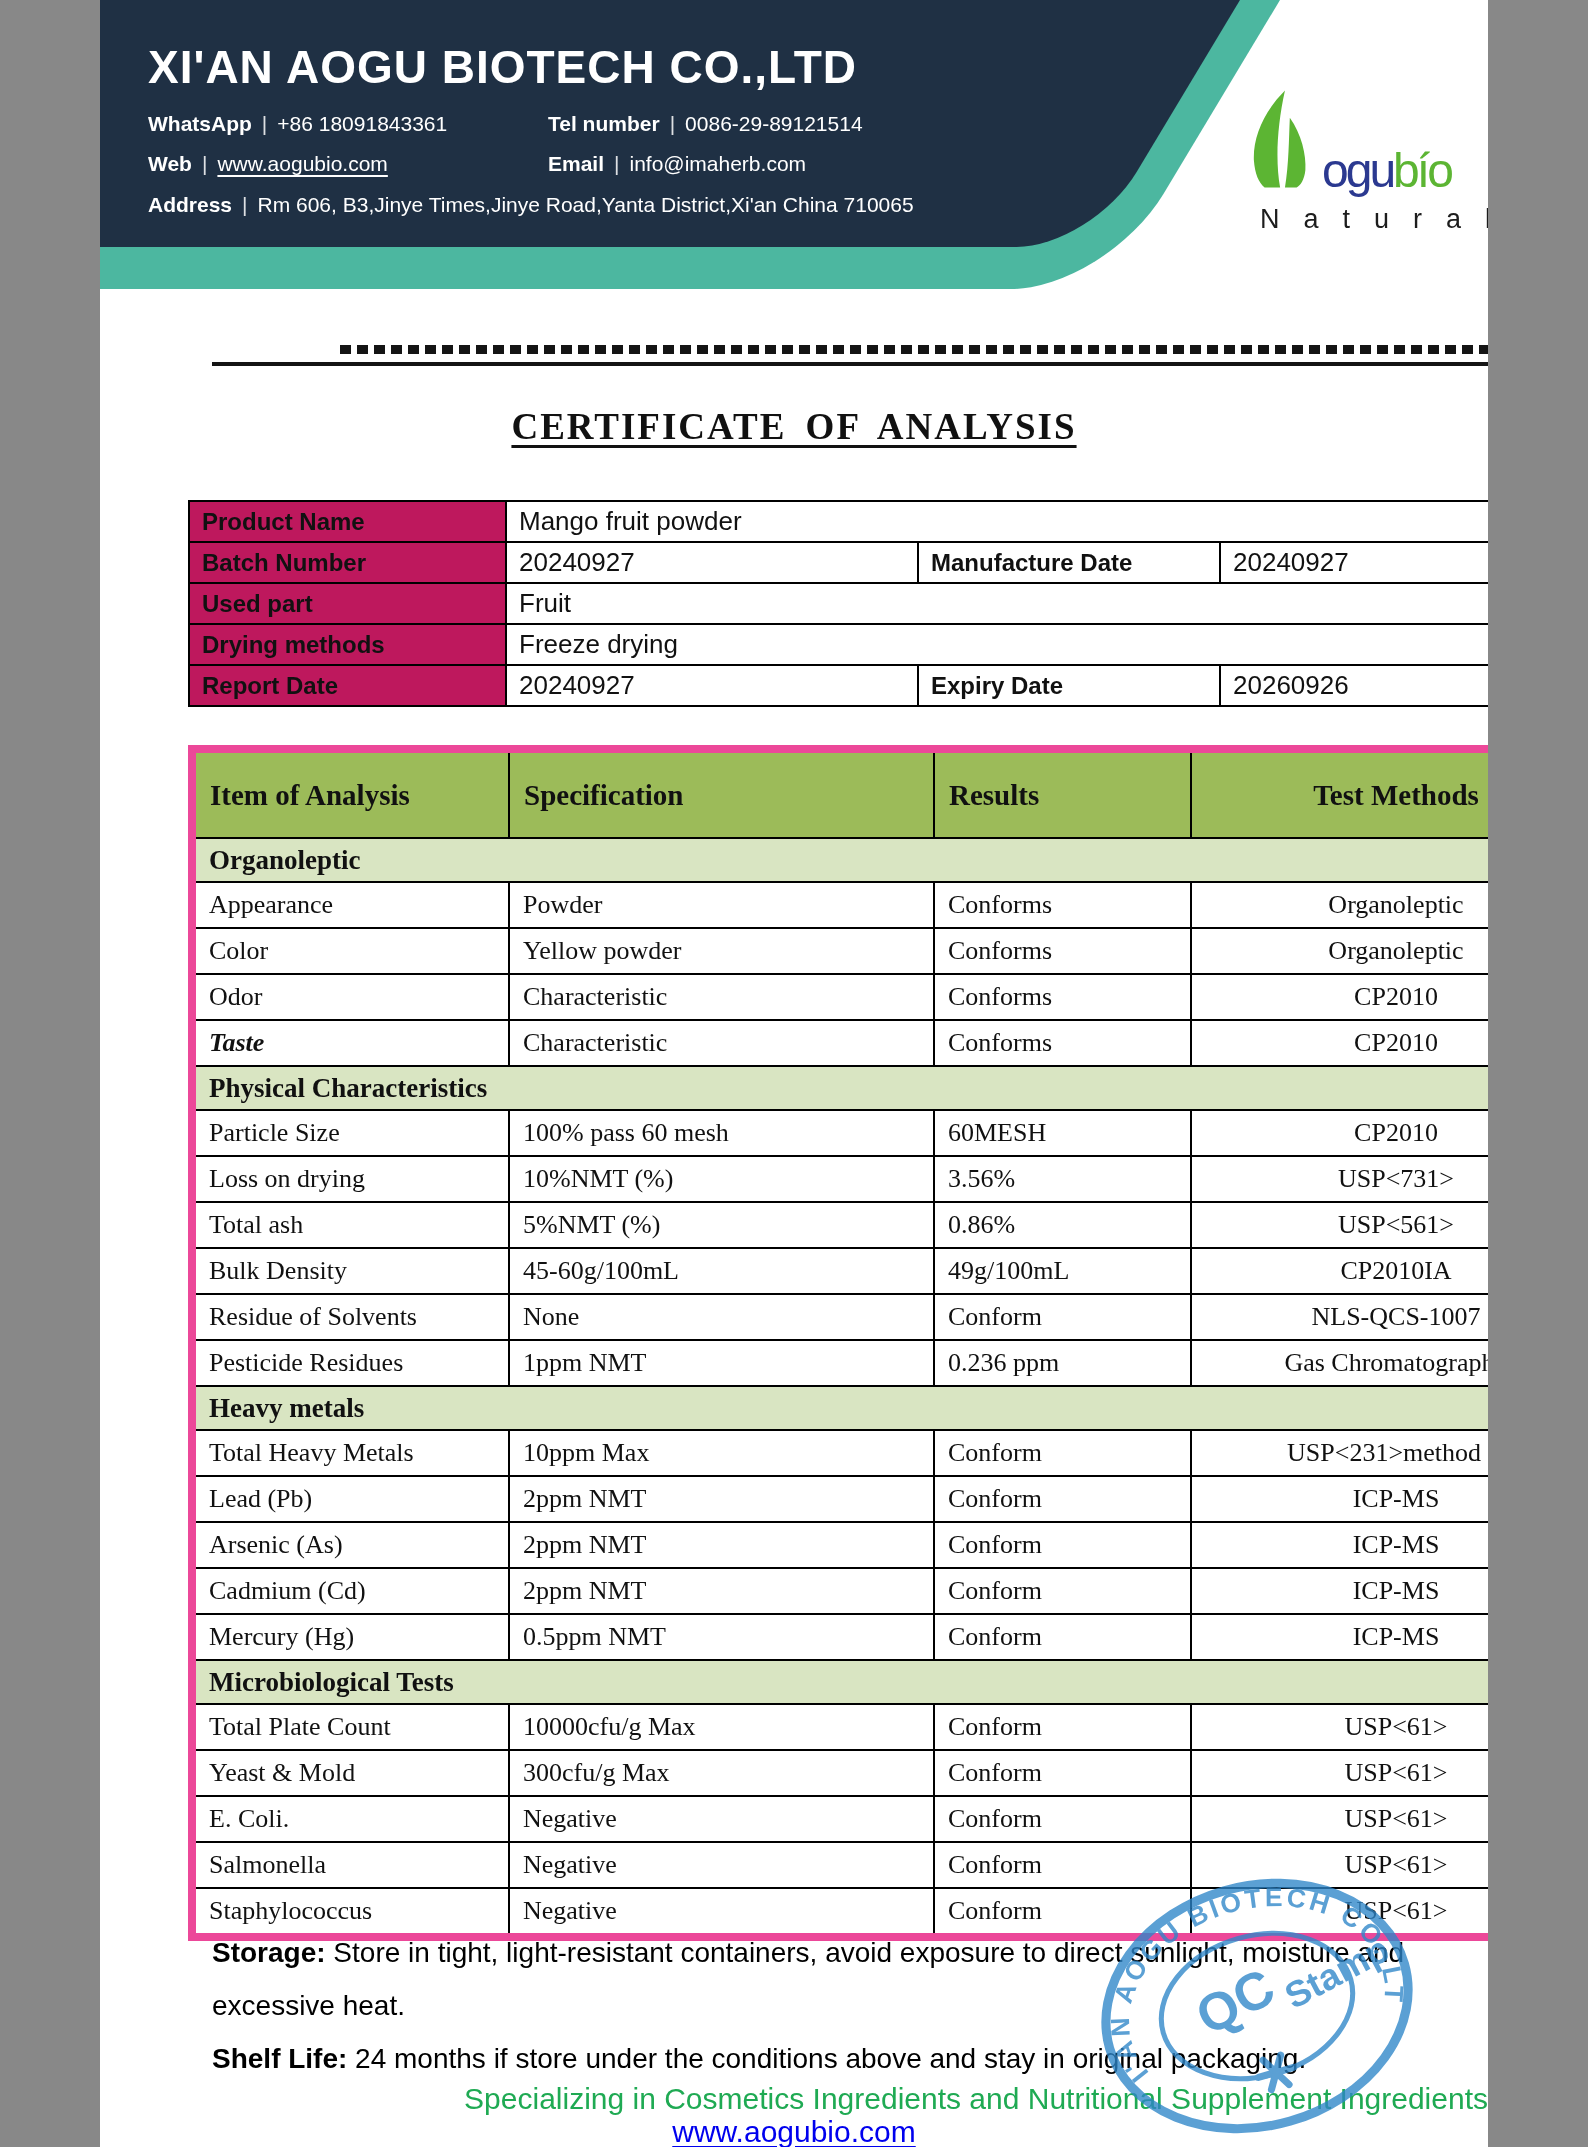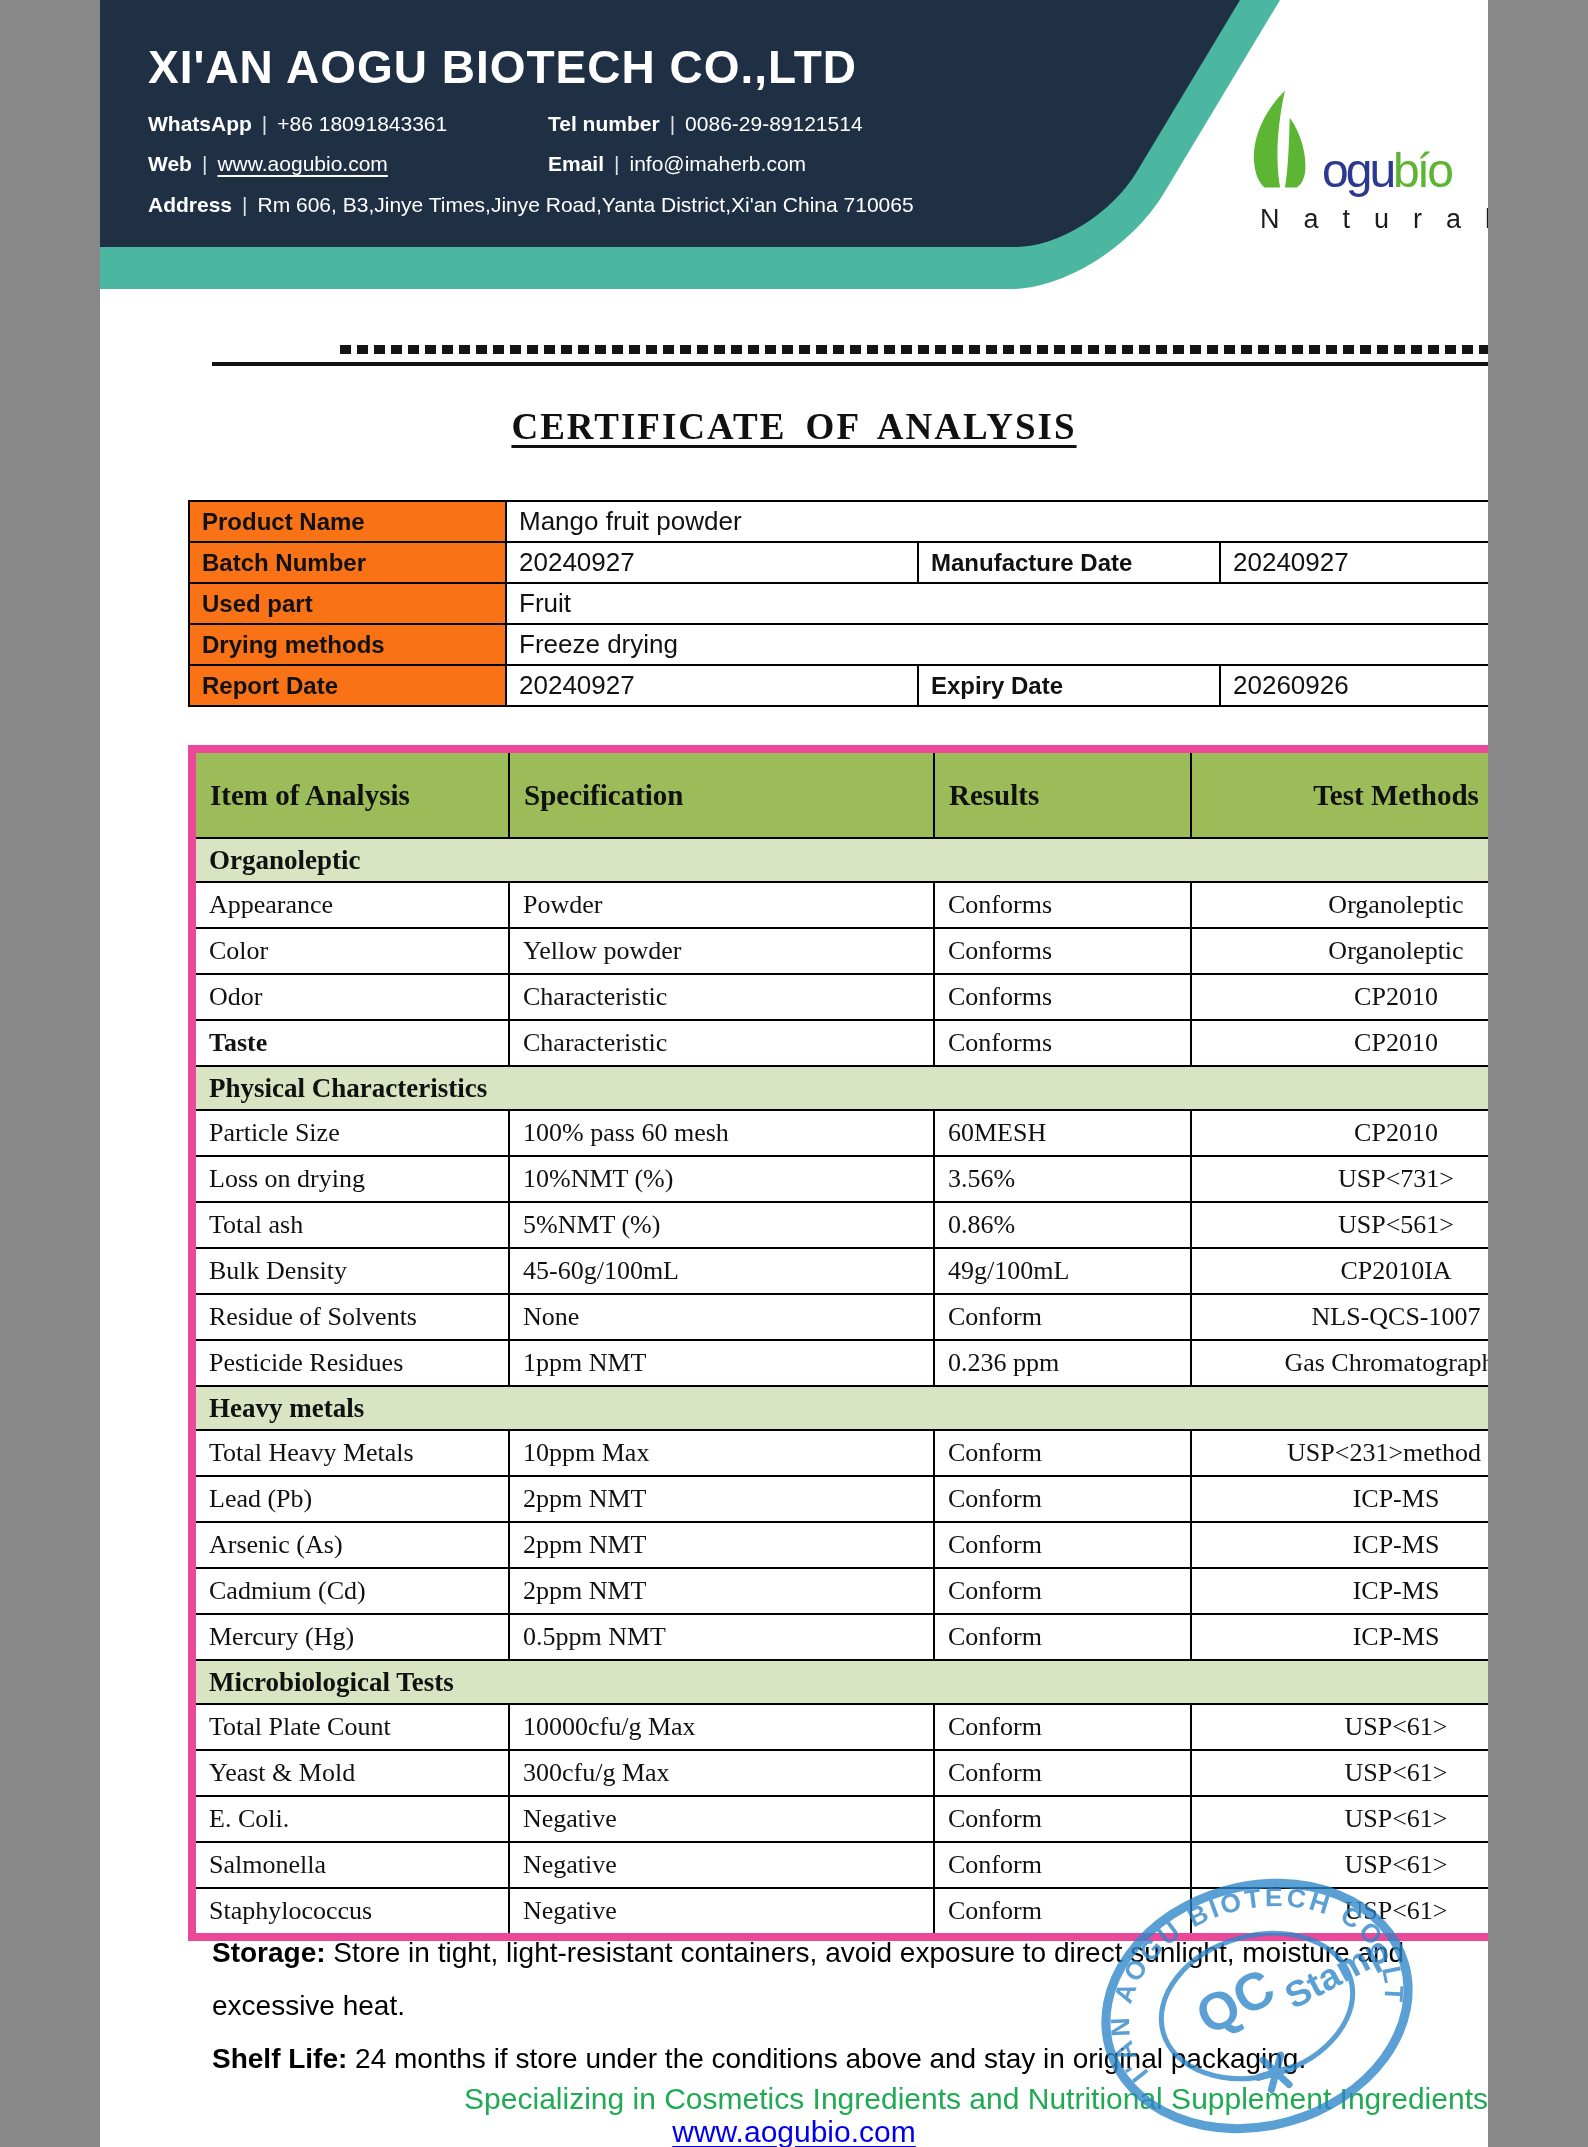--- a/index.html
+++ b/index.html
@@ -37,33 +37,33 @@
                background:repeating-linear-gradient(90deg,#141414 0 11px,transparent 11px 17px);}
   .rule-solid{position:absolute;left:112px;top:362px;width:1384px;height:4px;background:#141414;}
   .coa-title{position:absolute;left:0;right:0;top:405px;text-align:center;
              font-family:"Liberation Serif","DejaVu Serif",serif;font-size:37px;font-weight:bold;
              letter-spacing:2px;word-spacing:8px;}
   .coa-title span{text-decoration:underline;text-decoration-thickness:3px;text-underline-offset:6px;}
 
   
   .info-table{position:absolute;left:88px;top:500px;width:1384px;border-collapse:collapse;table-layout:fixed;}
   .info-table td{border:2px solid #000;height:37px;padding:1px 12px;font-size:26px;vertical-align:middle;white-space:nowrap;overflow:hidden;}
-  .info-table td.label{background:#f97316;font-weight:bold;font-size:24px;}
+  .info-table td.label{background:#be185d;font-weight:bold;font-size:24px;}
   .info-table td.bold{font-weight:bold;font-size:24px;}
 
   
   .analysis-table{position:absolute;left:88px;top:745px;width:1412px;border-collapse:collapse;table-layout:fixed;
                   font-family:"Liberation Serif","DejaVu Serif",serif;}
   .analysis-table th{background:#9cbb59;border:2px solid #000;height:84px;font-size:29px;font-weight:bold;
                      text-align:left;padding:0 14px;vertical-align:middle;}
   .analysis-table th.center{text-align:center;}
   .analysis-table td{border:2px solid #000;height:42px;font-size:26px;padding:1px 13px;vertical-align:middle;white-space:nowrap;overflow:hidden;}
   .analysis-table td.section{background:#d9e5c2;font-weight:bold;font-size:27px;height:40px;}
   .analysis-table td.col-method{text-align:center;}
-  .analysis-table td.bold{font-weight:bold;}
+  .analysis-table td.bold{font-weight:bold;font-style:italic;}
   .analysis-table{border:8px solid #ec4899;}
 
   
   .notes{position:absolute;left:112px;top:1926px;width:1400px;font-size:28px;line-height:53px;color:#000;}
   .notes b{font-weight:bold;}
   .tagline{position:absolute;left:0;right:0;top:2082px;text-align:right;color:#1faa53;font-size:30px;}
   .website{position:absolute;left:0;right:0;top:2115px;text-align:center;font-size:30px;}
   .website span{color:#0000ee;text-decoration:underline;text-underline-offset:4px;cursor:pointer;}
 
   

